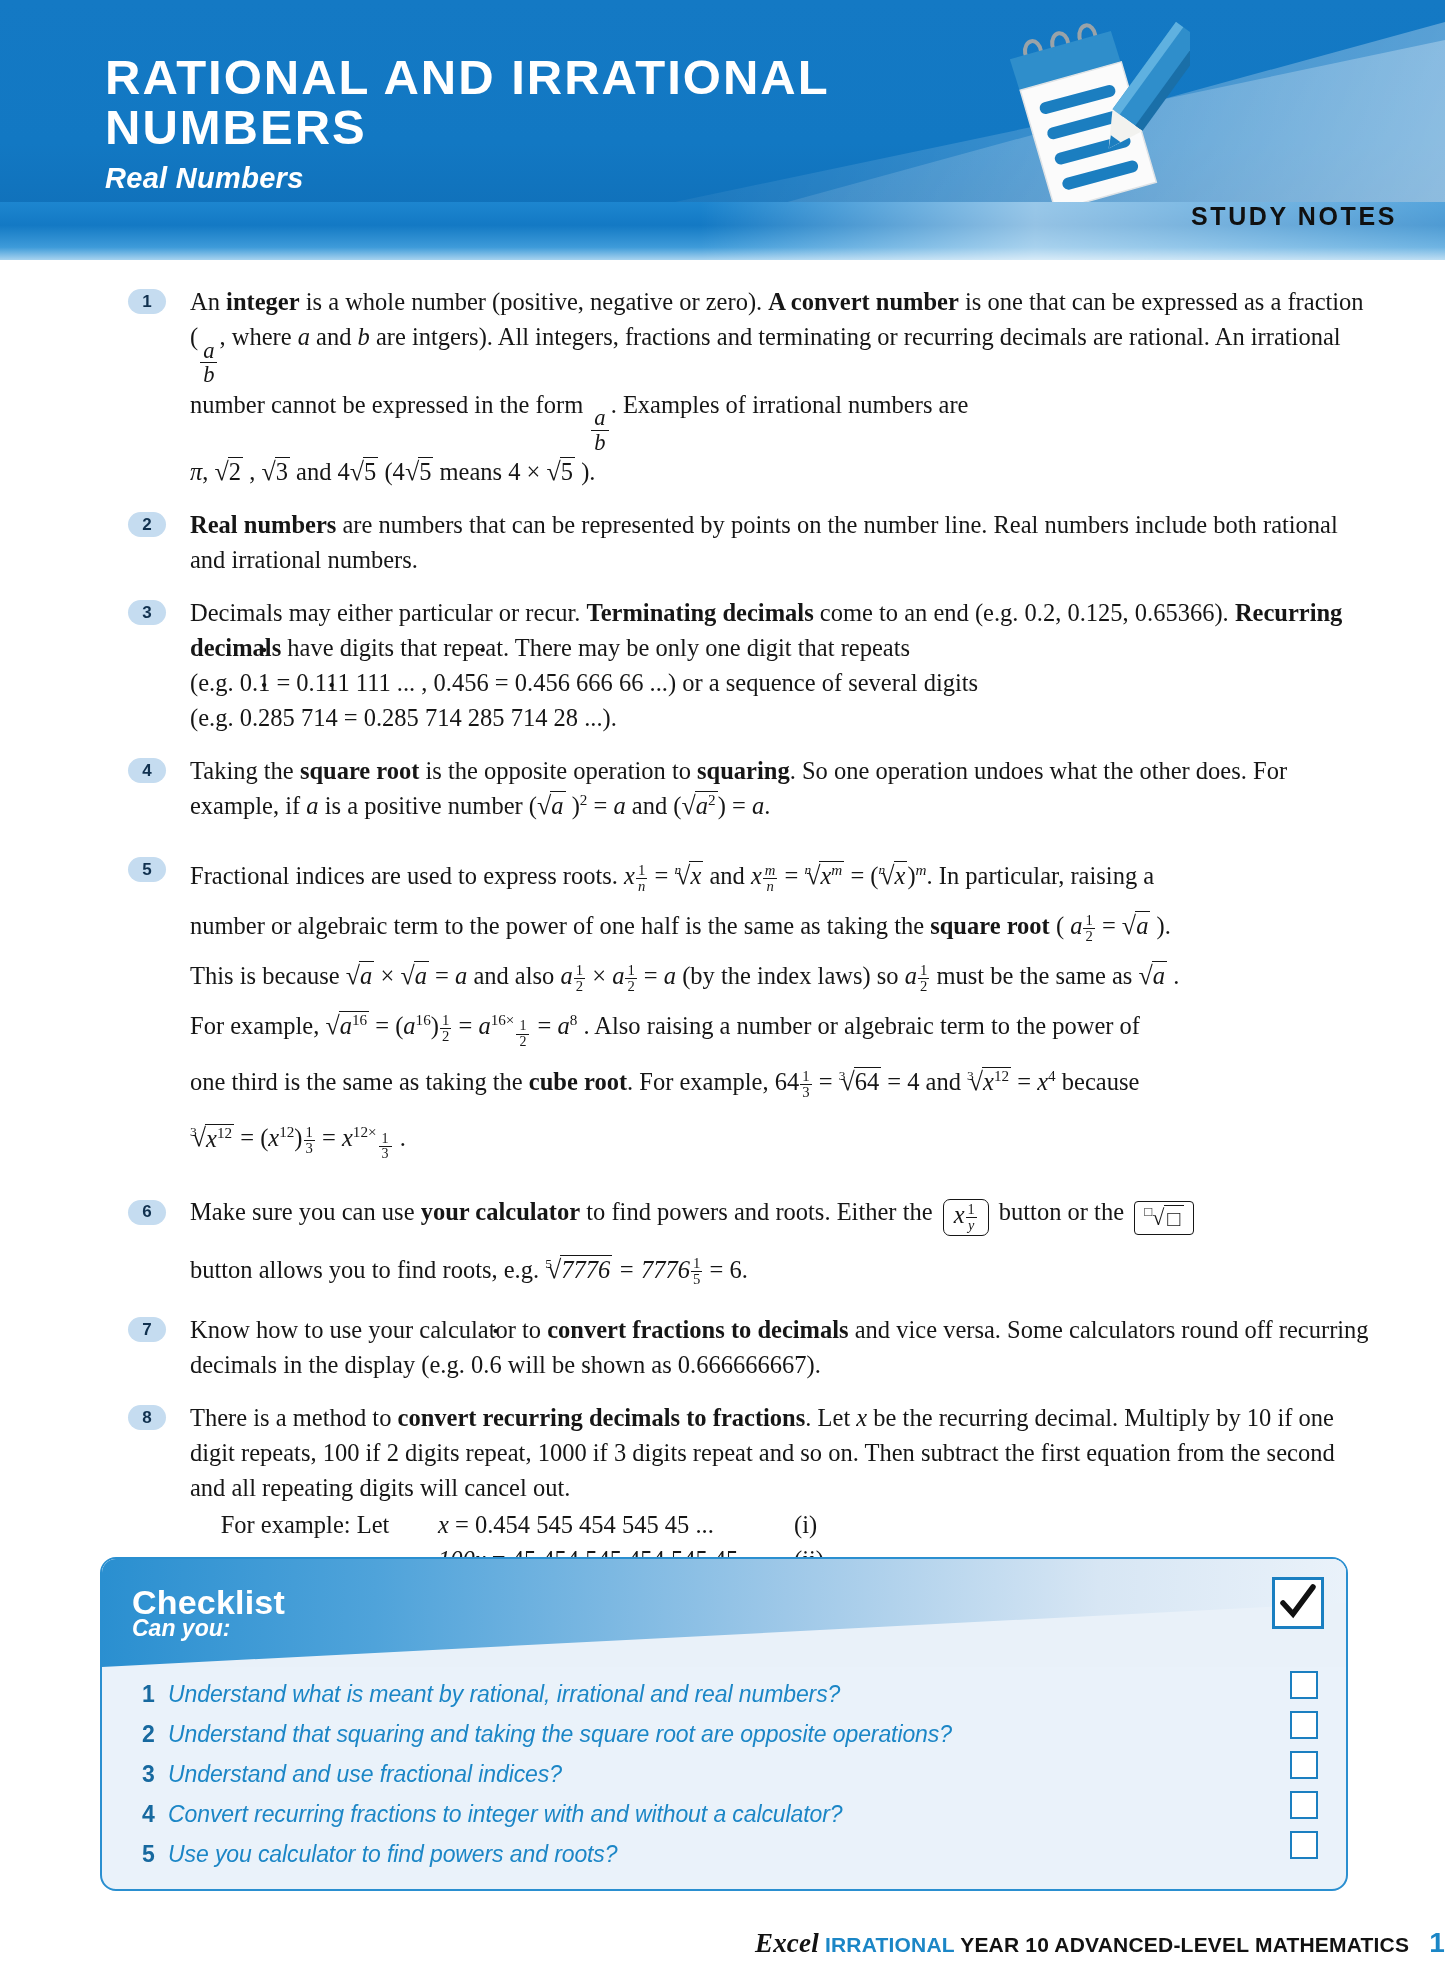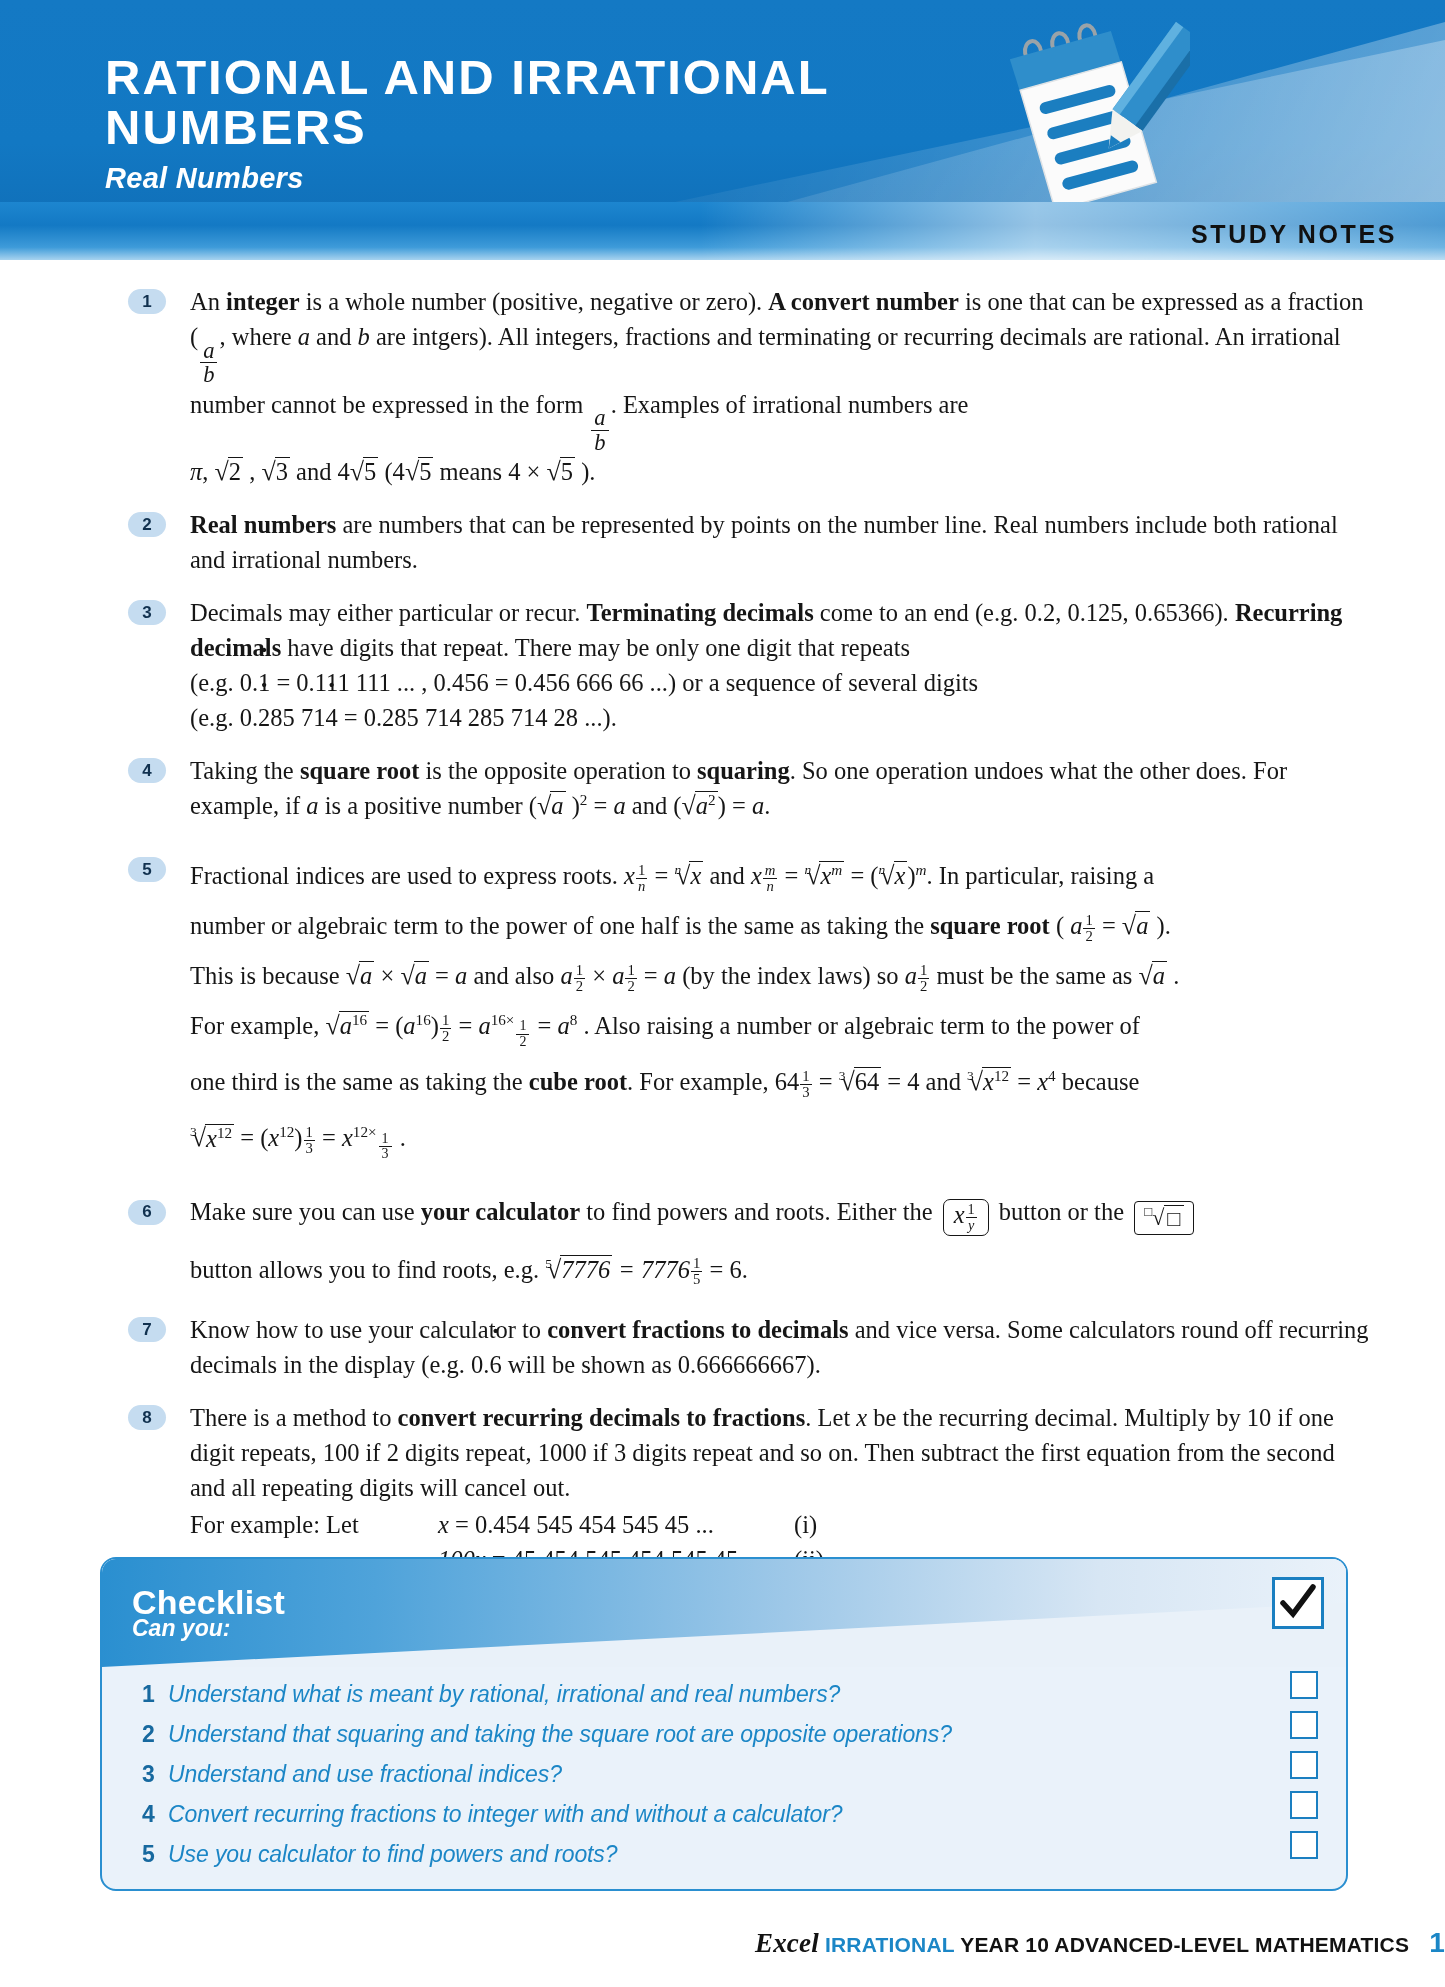--- a/index.html
+++ b/index.html
@@ -58,21 +58,21 @@
     position:absolute;left:0;bottom:0;width:1445px;height:58px;
     background:linear-gradient(180deg,#1d86d0 0%,#1379c4 40%,#3e9bd9 78%,#a8d3ef 100%);
     z-index:4;
   }
   .band-gloss{
     position:absolute;left:700px;bottom:0;width:745px;height:58px;
     background:linear-gradient(90deg, rgba(255,255,255,0) 0%, rgba(255,255,255,0.55) 45%, rgba(255,255,255,0.25) 100%);
     z-index:5;
   }
   .study-notes{
-    position:absolute;right:48px;bottom:11px;z-index:7;
+    position:absolute;right:48px;bottom:29px;z-index:7;
     font-family:"Liberation Sans", sans-serif;
     font-weight:bold;font-size:25px;letter-spacing:2.6px;
     color:#101010;
   }
 
   
   .content{position:relative;width:1445px;padding:0;}
   .note{
     position:relative;
     margin:0 0 0 0;
@@ -339,21 +339,21 @@
     <span class="badge" style="top:5px;">7</span>
     <p><span>Know how to use your calculator to </span><b>convert fractions to decimals</b><span> and vice versa. Some calculators round off recurring decimals in the display (e.g. 0.</span><span class="dot">6</span><span> will be shown as 0.666666667).</span></p>
   </div>
 
   <div class="note" style="margin-top:18px;">
     <span class="badge" style="top:5px;">8</span>
     <p><span>There is a method to </span><b>convert recurring decimals to fractions</b><span>. Let </span><span class="mi">x</span><span> be the recurring decimal. Multiply by 10 if one digit repeats, 100 if 2 digits repeat, 1000 if 3 digits repeat and so on. Then subtract the first equation from the second and all repeating digits will cancel out.</span></p>
 
     <div class="work">
       <div class="work-row">
-        <div class="w-lbl" style="text-align:left;width:230px;flex:0 0 230px;">For example: Let</div>
+        <div class="w-lbl" style="text-align:center;width:230px;flex:0 0 230px;">For example: Let</div>
         <div class="w-eq"><span class="mi">x</span><span> = 0.454 545 454 545 45 ...</span></div>
         <div class="w-tag">(i)</div>
       </div>
       <div class="work-row">
         <div class="w-lbl" style="text-align:left;width:230px;flex:0 0 230px;"></div>
         <div class="w-eq"><span class="mi">100x</span><span> = 45.454 545 454 545 45 ...</span></div>
         <div class="w-tag">(ii)</div>
       </div>
       <div class="work-row">
         <div class="w-lbl" style="text-align:left;width:230px;flex:0 0 230px;padding-left:62px;">(ii) – (i)</div>

